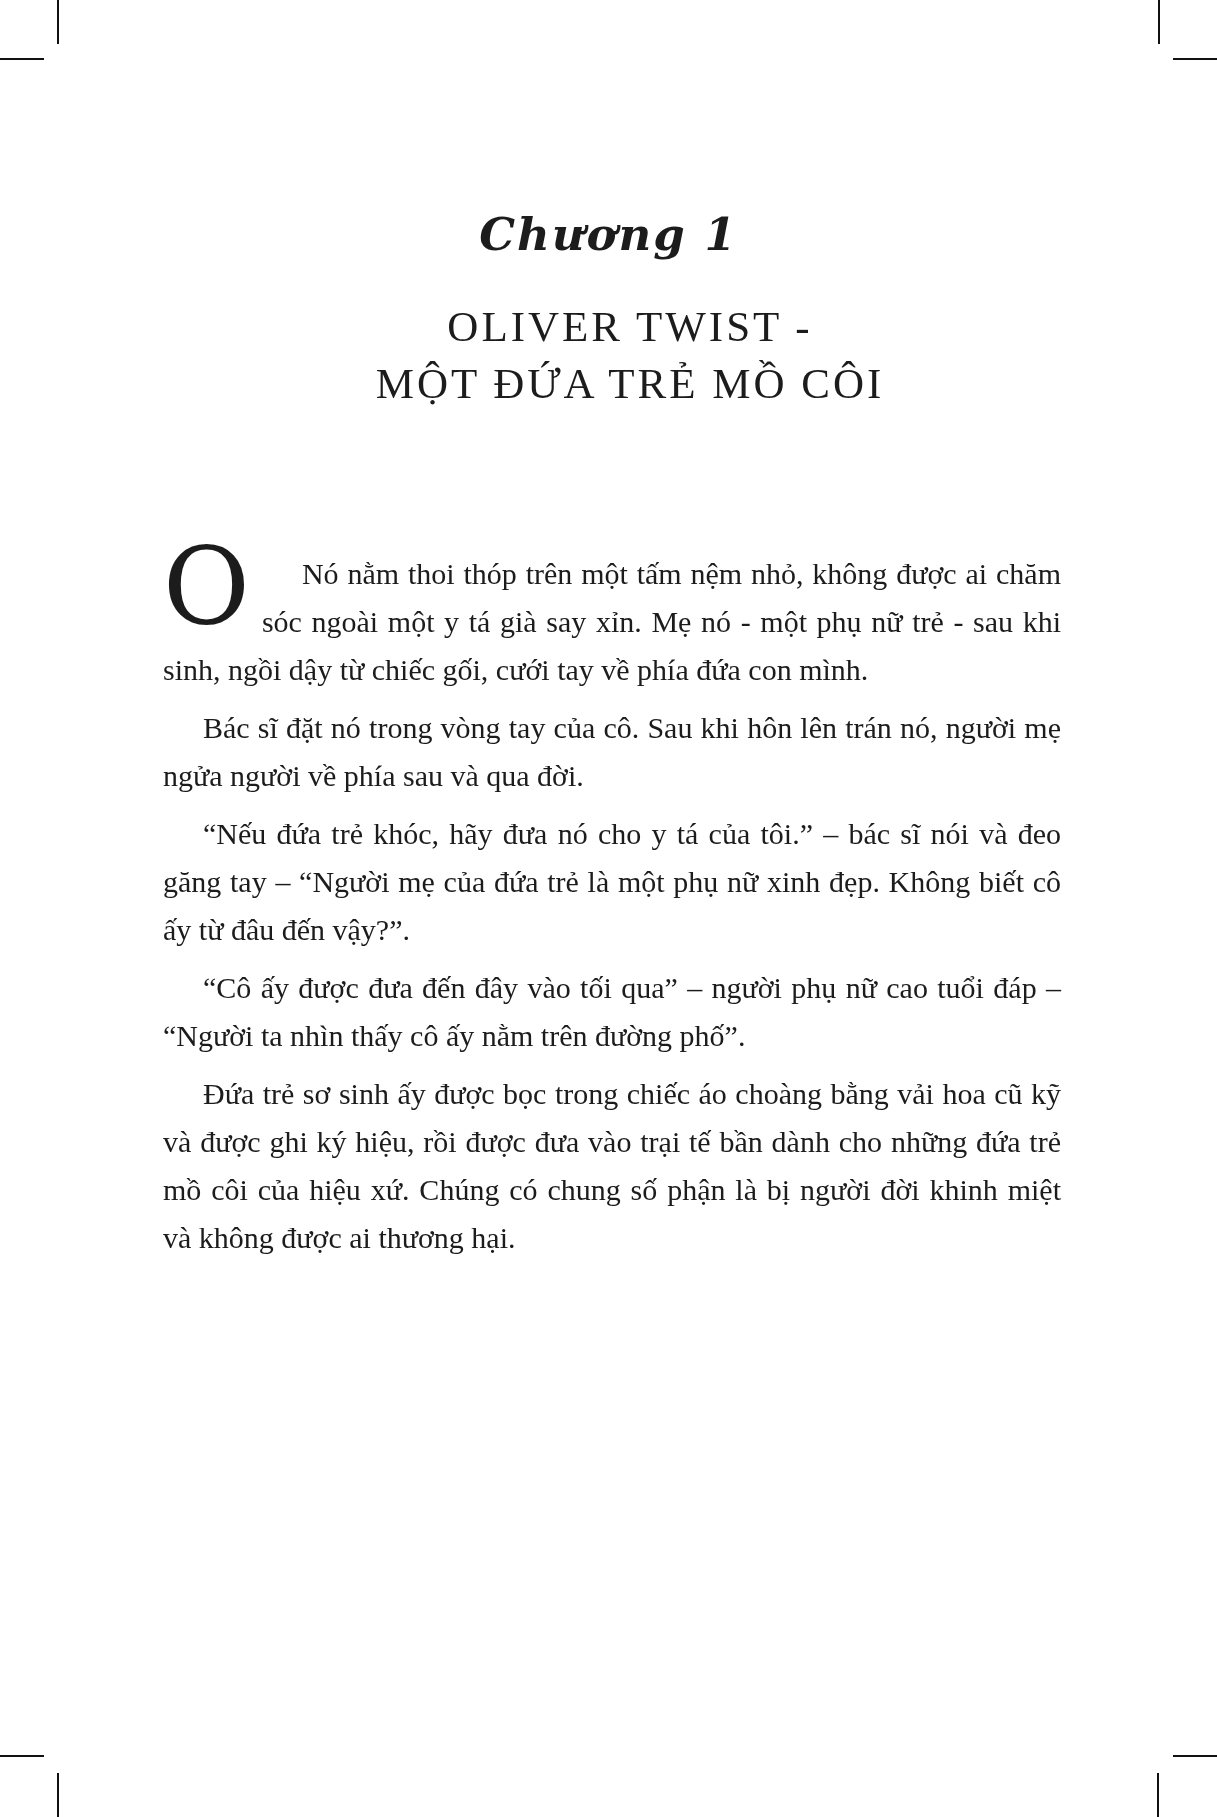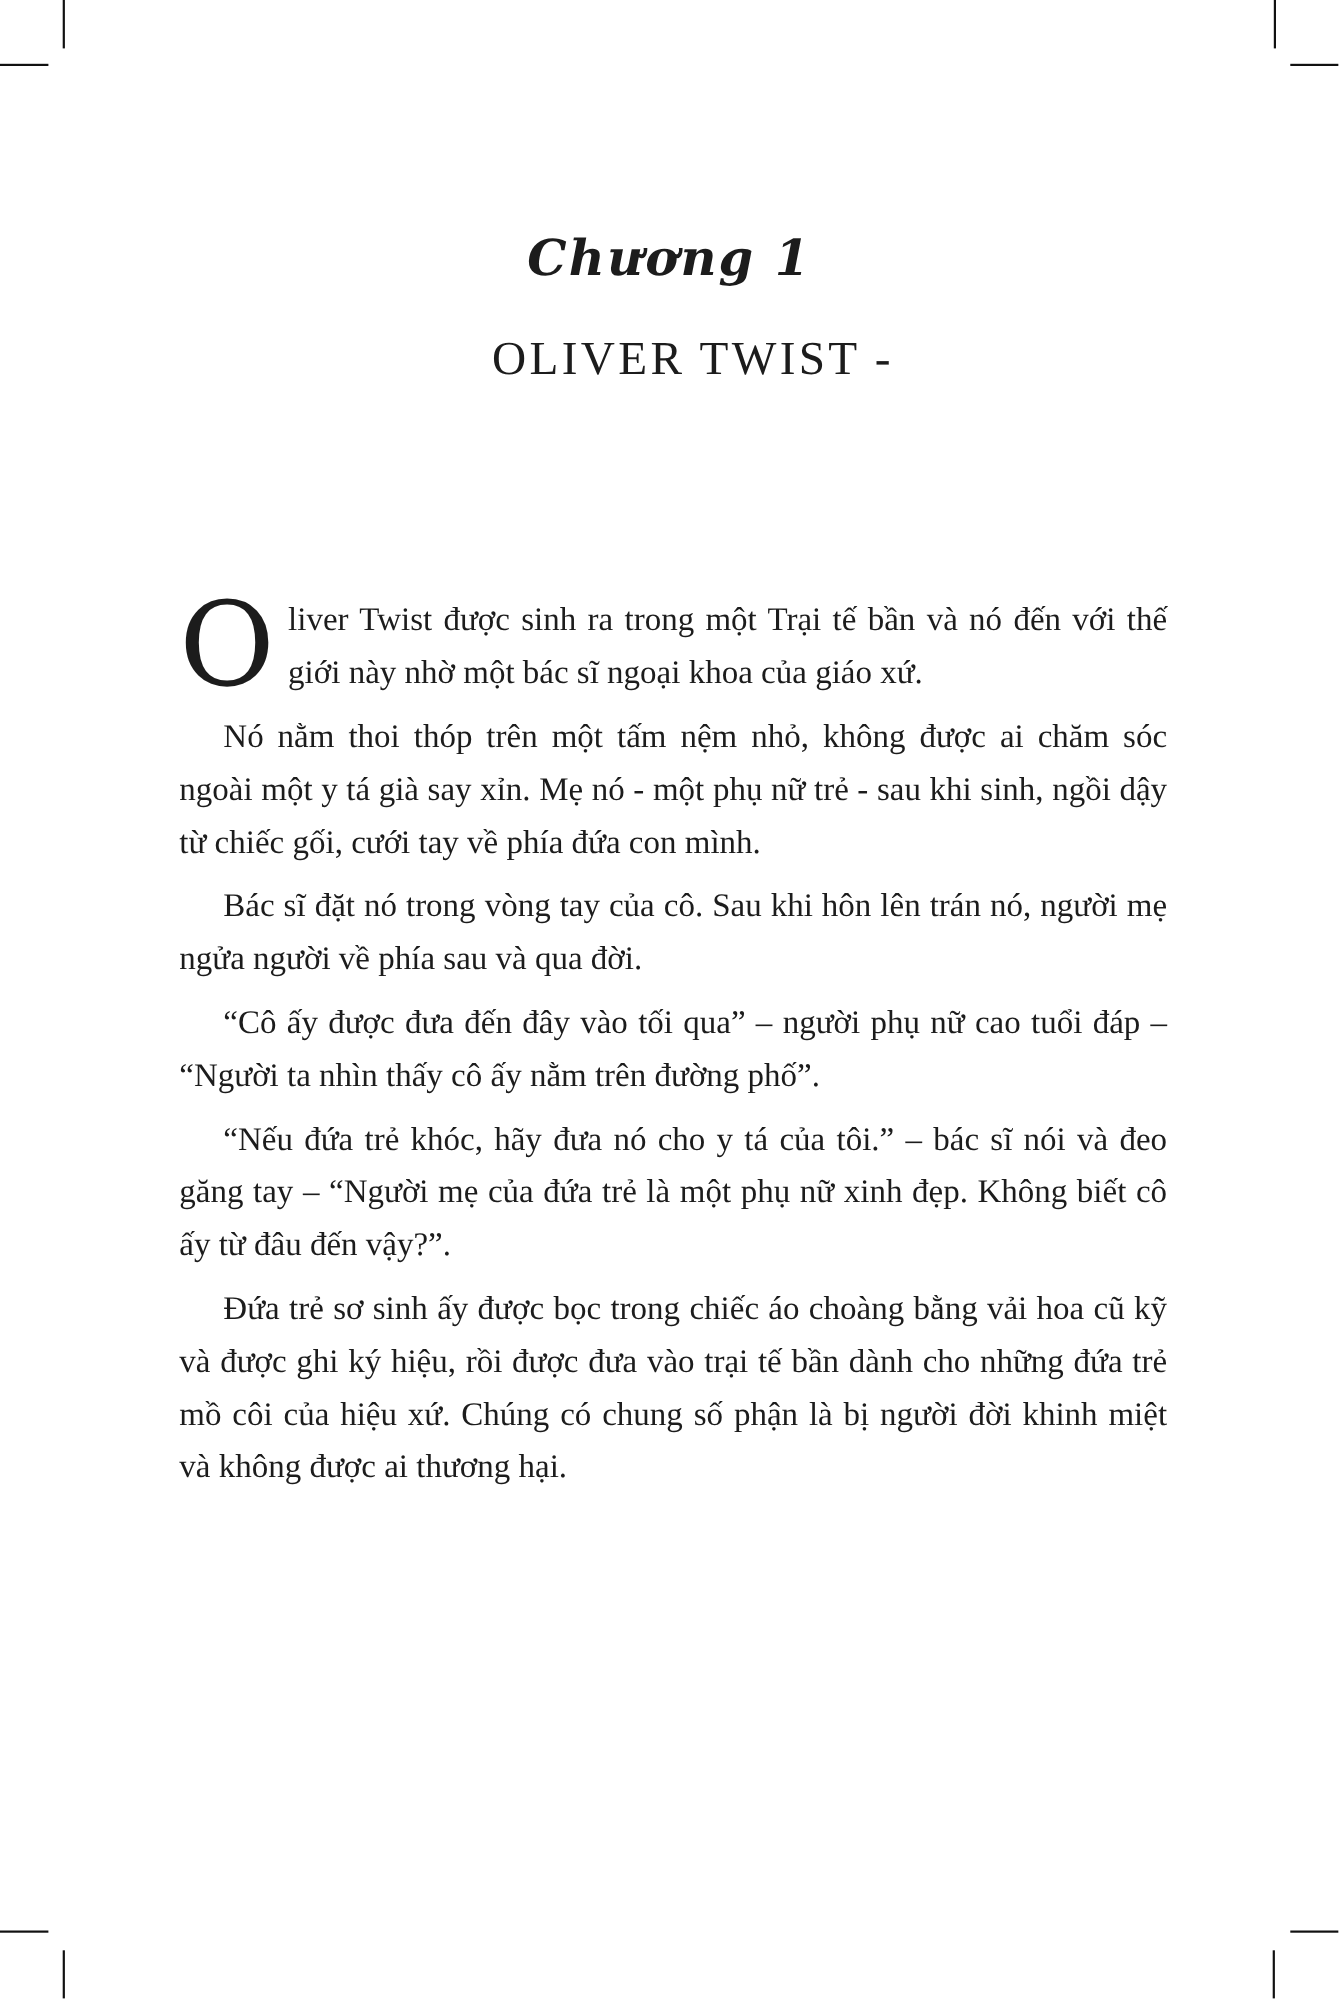--- a/index.html
+++ b/index.html
@@ -86,24 +86,25 @@
   <div class="mark h tr-h"></div>
   <div class="mark v bl-v"></div>
   <div class="mark h bl-h"></div>
   <div class="mark v br-v"></div>
   <div class="mark h br-h"></div>
 
   <div class="chapter-label">Chương 1</div>
 
   <div class="page-title">
     <div>OLIVER TWIST -</div>
+    <div>MỘT ĐỨA TRẺ MỒ CÔI</div>
   </div>
 
   <div class="content">
-    <p class="first"><span class="drop-cap">O</span><span>liver Twist được sinh ra trong một Trại tế bần và nó đến với thế giới này nhờ một bác sĩ ngoại khoa của giáo xứ.</span></p>
+    <p class="first"><span class="drop-cap">O</span></p>
     <p>Nó nằm thoi thóp trên một tấm nệm nhỏ, không được ai chăm sóc ngoài một y tá già say xỉn. Mẹ nó - một phụ nữ trẻ - sau khi sinh, ngồi dậy từ chiếc gối, cưới tay về phía đứa con mình.</p>
     <p>Bác sĩ đặt nó trong vòng tay của cô. Sau khi hôn lên trán nó, người mẹ ngửa người về phía sau và qua đời.</p>
+    <p>“Nếu đứa trẻ khóc, hãy đưa nó cho y tá của tôi.” – bác sĩ nói và đeo găng tay – “Người mẹ của đứa trẻ là một phụ nữ xinh đẹp. Không biết cô ấy từ đâu đến vậy?”.</p>
     <p>“Cô ấy được đưa đến đây vào tối qua” – người phụ nữ cao tuổi đáp – “Người ta nhìn thấy cô ấy nằm trên đường phố”.</p>
-    <p>“Nếu đứa trẻ khóc, hãy đưa nó cho y tá của tôi.” – bác sĩ nói và đeo găng tay – “Người mẹ của đứa trẻ là một phụ nữ xinh đẹp. Không biết cô ấy từ đâu đến vậy?”.</p>
     <p>Đứa trẻ sơ sinh ấy được bọc trong chiếc áo choàng bằng vải hoa cũ kỹ và được ghi ký hiệu, rồi được đưa vào trại tế bần dành cho những đứa trẻ mồ côi của hiệu xứ. Chúng có chung số phận là bị người đời khinh miệt và không được ai thương hại.</p>
   </div>
 
 </div>
 
 </body></html>

